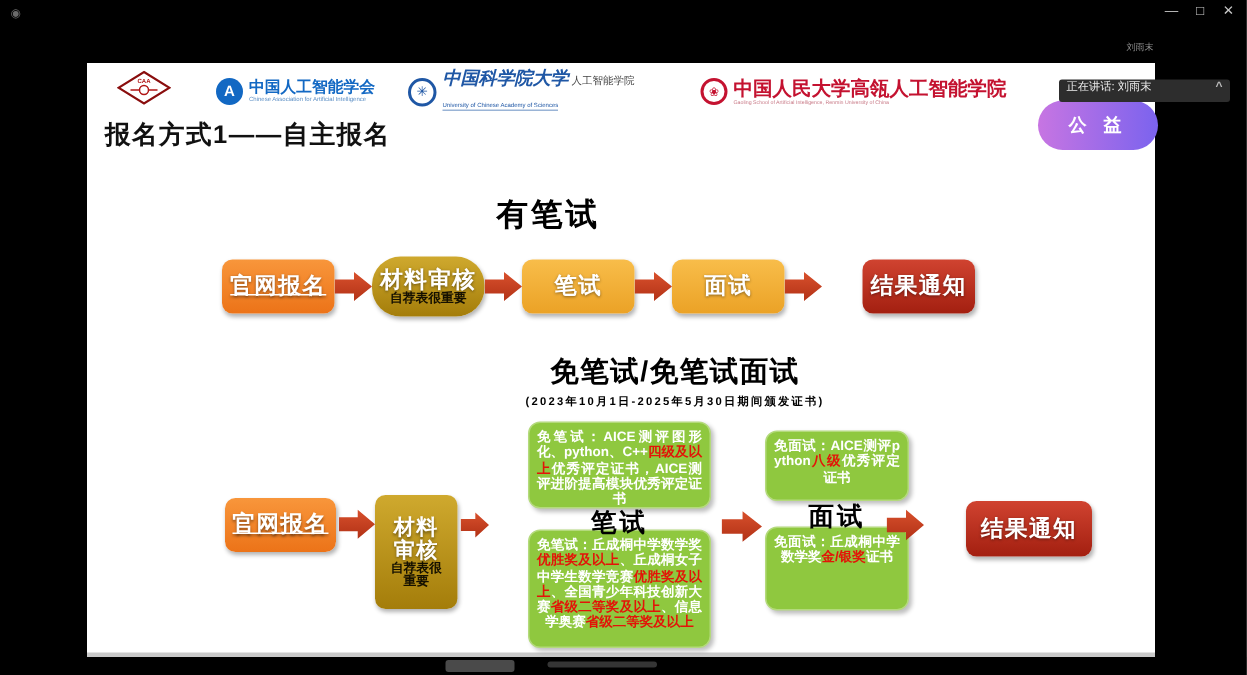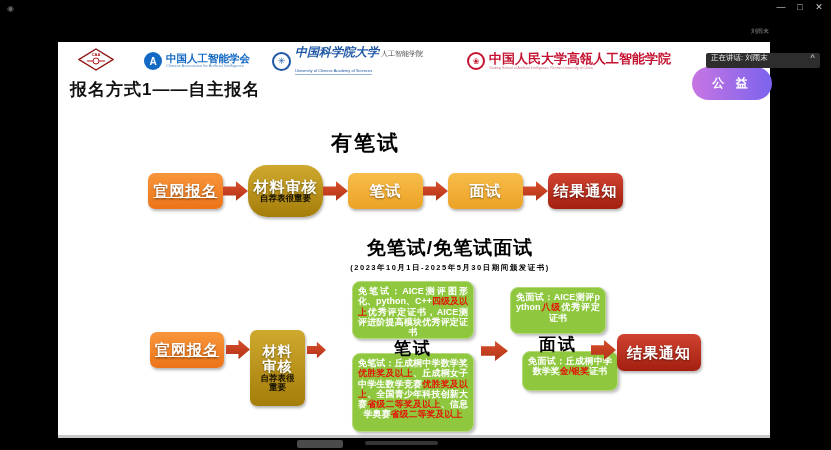--- a/index.html
+++ b/index.html
@@ -59,30 +59,30 @@
     font-size:21px; font-weight:900; color:#000; letter-spacing:2px; }
 
   
   .fbox { border-radius:7px; color:#fff; font-weight:bold; display:flex; flex-direction:column;
     align-items:center; justify-content:center; text-align:center;
     text-shadow:0 1px 2px rgba(0,0,0,.45); box-shadow:1px 2px 3px rgba(0,0,0,.3);
     font-size:15px; letter-spacing:1px; line-height:1.05; }
   .orange { background:linear-gradient(180deg,#f8963b,#ec7318);text-decoration:underline; }
   .olive  { background:linear-gradient(180deg,#cfa92e,#a47d0a); }
   .amber  { background:linear-gradient(180deg,#f8bd4a,#eba226); }
-  .redbox { background:linear-gradient(180deg,#d04330,#a31f10); }
+  .redbox { background:linear-gradient(180deg,#d04330,#a31f10);margin-left:27px; }
   .fbox .caption { font-size:8.5px; color:#151000; font-weight:900; text-shadow:none; letter-spacing:0; }
 
   .arrow { background:linear-gradient(180deg,#d9512d,#b03015);
     clip-path:polygon(0 28%,52% 28%,52% 4%,100% 50%,52% 96%,52% 72%,0 72%); }
 
   .flow-row1 { position:absolute; left:90px; top:129px; width:475px; height:40px;
     display:flex; align-items:center; }
   .flow-row1 .fbox { width:75px; height:36px; flex:none; }
-  .flow-row1 .fbox.olive { height:52px;border-radius:19px; }
+  .flow-row1 .fbox.olive { height:40px;border-radius:19px; }
   .flow-row1 .arrow { width:25px; height:21px; flex:none; }
 
   .sec2-heading { position:absolute; left:162px; top:193px; width:460px; text-align:center; }
   .sec2-heading .h { font-size:19px; font-weight:900; color:#000; letter-spacing:1px; }
   .sec2-heading .sub { font-size:7.5px; font-weight:900; color:#000; letter-spacing:1.5px; margin-top:2px; }
 
   
   .abs { position:absolute; }
   .green { background:#8fc83f; border:1px solid #b4da7c; border-radius:8px;
     color:#fff; font-weight:bold; font-size:9px; line-height:1.14;
@@ -188,21 +188,21 @@
     <div class="abs arrow" style="left:249px;top:299px;width:19px;height:18px;"></div>
 
     <div class="abs green" style="left:294px;top:239px;width:122px;height:58px;"><span>免笔试：AICE测评图形化、python、C++</span><span class="hl">四级及以上</span><span>优秀评定证书，AICE测评进阶提高模块优秀评定证书</span></div>
     <div class="abs flow-label" style="left:294px;top:295px;width:122px;">笔试</div>
     <div class="abs green" style="left:294px;top:311px;width:122px;height:79px;"><span>免笔试：丘成桐中学数学奖</span><span class="hl">优胜奖及以上</span><span>、丘成桐女子中学生数学竞赛</span><span class="hl">优胜奖及以上</span><span>、全国青少年科技创新大赛</span><span class="hl">省级二等奖及以上</span><span>、信息学奥赛</span><span class="hl">省级二等奖及以上</span></div>
 
     <div class="abs arrow" style="left:423px;top:298px;width:27px;height:22px;"></div>
 
     <div class="abs green" style="left:452px;top:245px;width:96px;height:47px;"><span>免面试：AICE测评python</span><span class="hl">八级</span><span>优秀评定证书</span></div>
     <div class="abs flow-label" style="left:452px;top:291px;width:96px;">面试</div>
-    <div class="abs green" style="left:452px;top:309px;width:96px;height:40px;margin-left:12px;"><span>免面试：丘成桐中学数学奖</span><span class="hl">金/银奖</span><span>证书</span></div>
+    <div class="abs green" style="left:452px;top:309px;width:96px;height:56px;"><span>免面试：丘成桐中学数学奖</span><span class="hl">金/银奖</span><span>证书</span></div>
 
     <div class="abs arrow" style="left:533px;top:297px;width:25px;height:22px;"></div>
 
     <div class="abs fbox redbox" style="left:559px;top:292px;width:84px;height:37px;">
       <span>结果通知</span>
     </div>
   </div>
 
   <div class="speaker-bar">
     <span class="lbl">正在讲话: 刘雨末</span>

